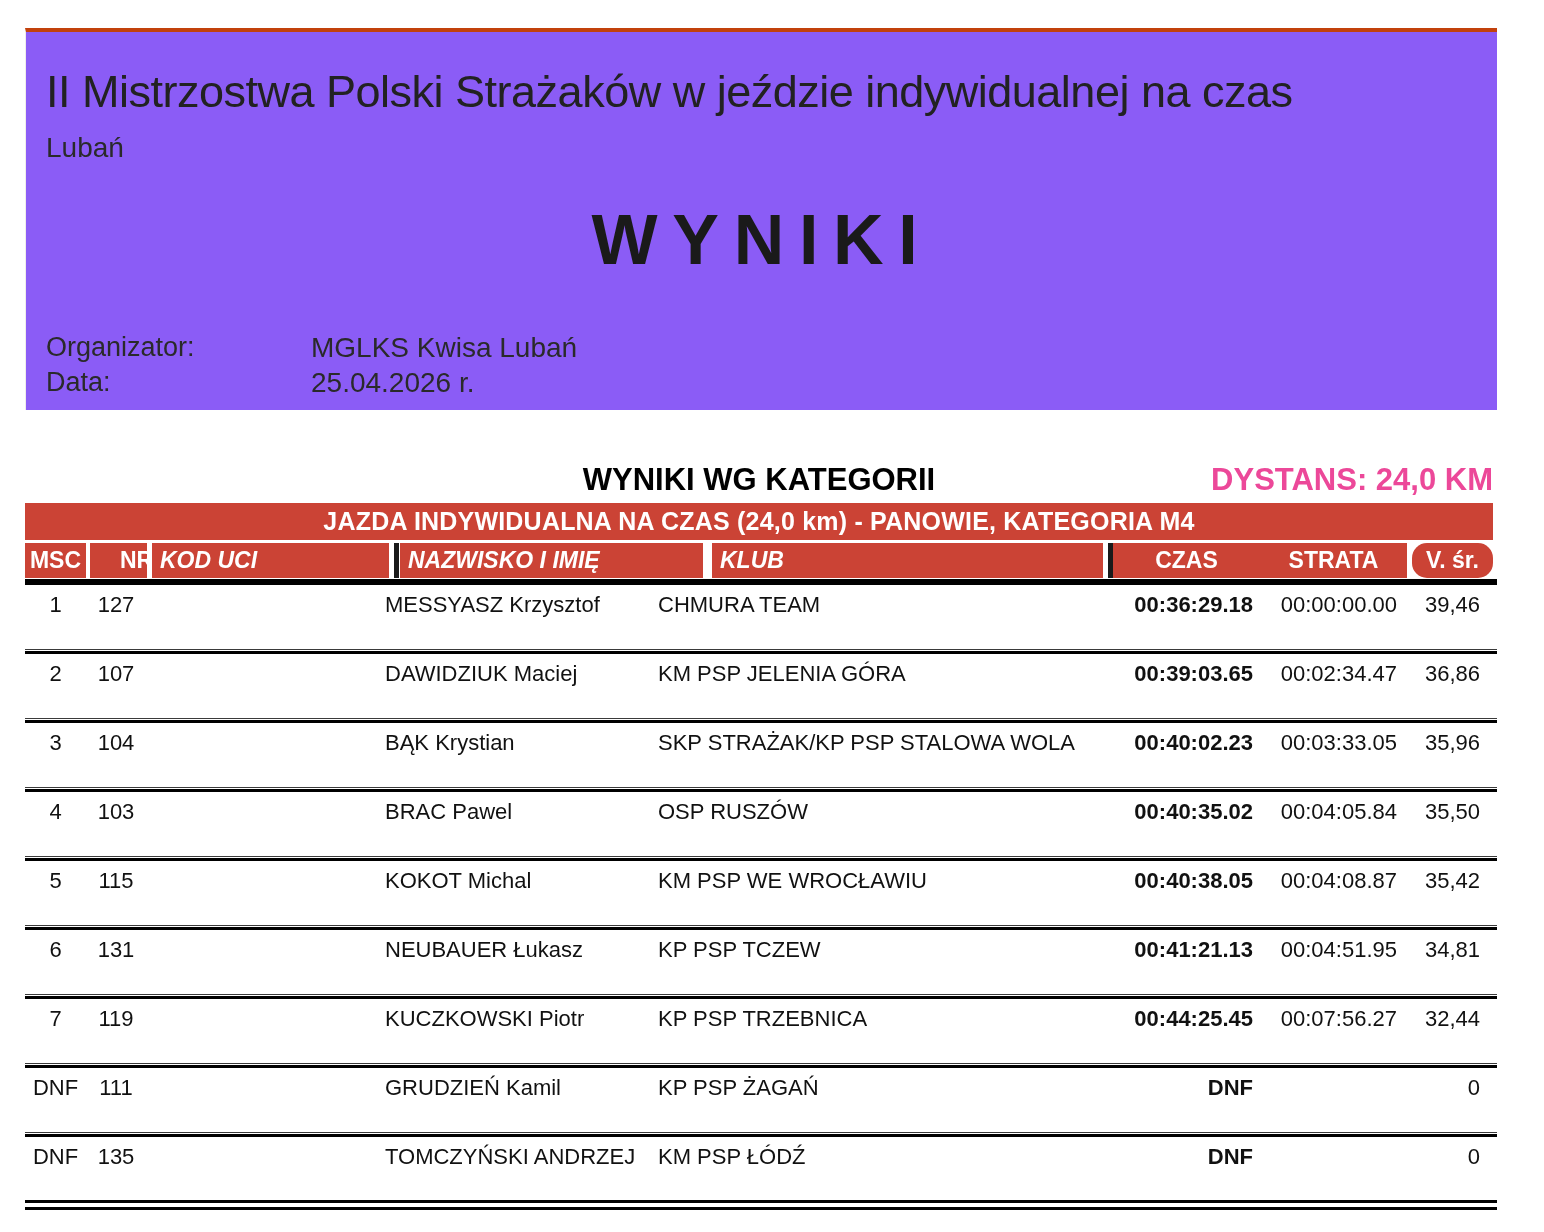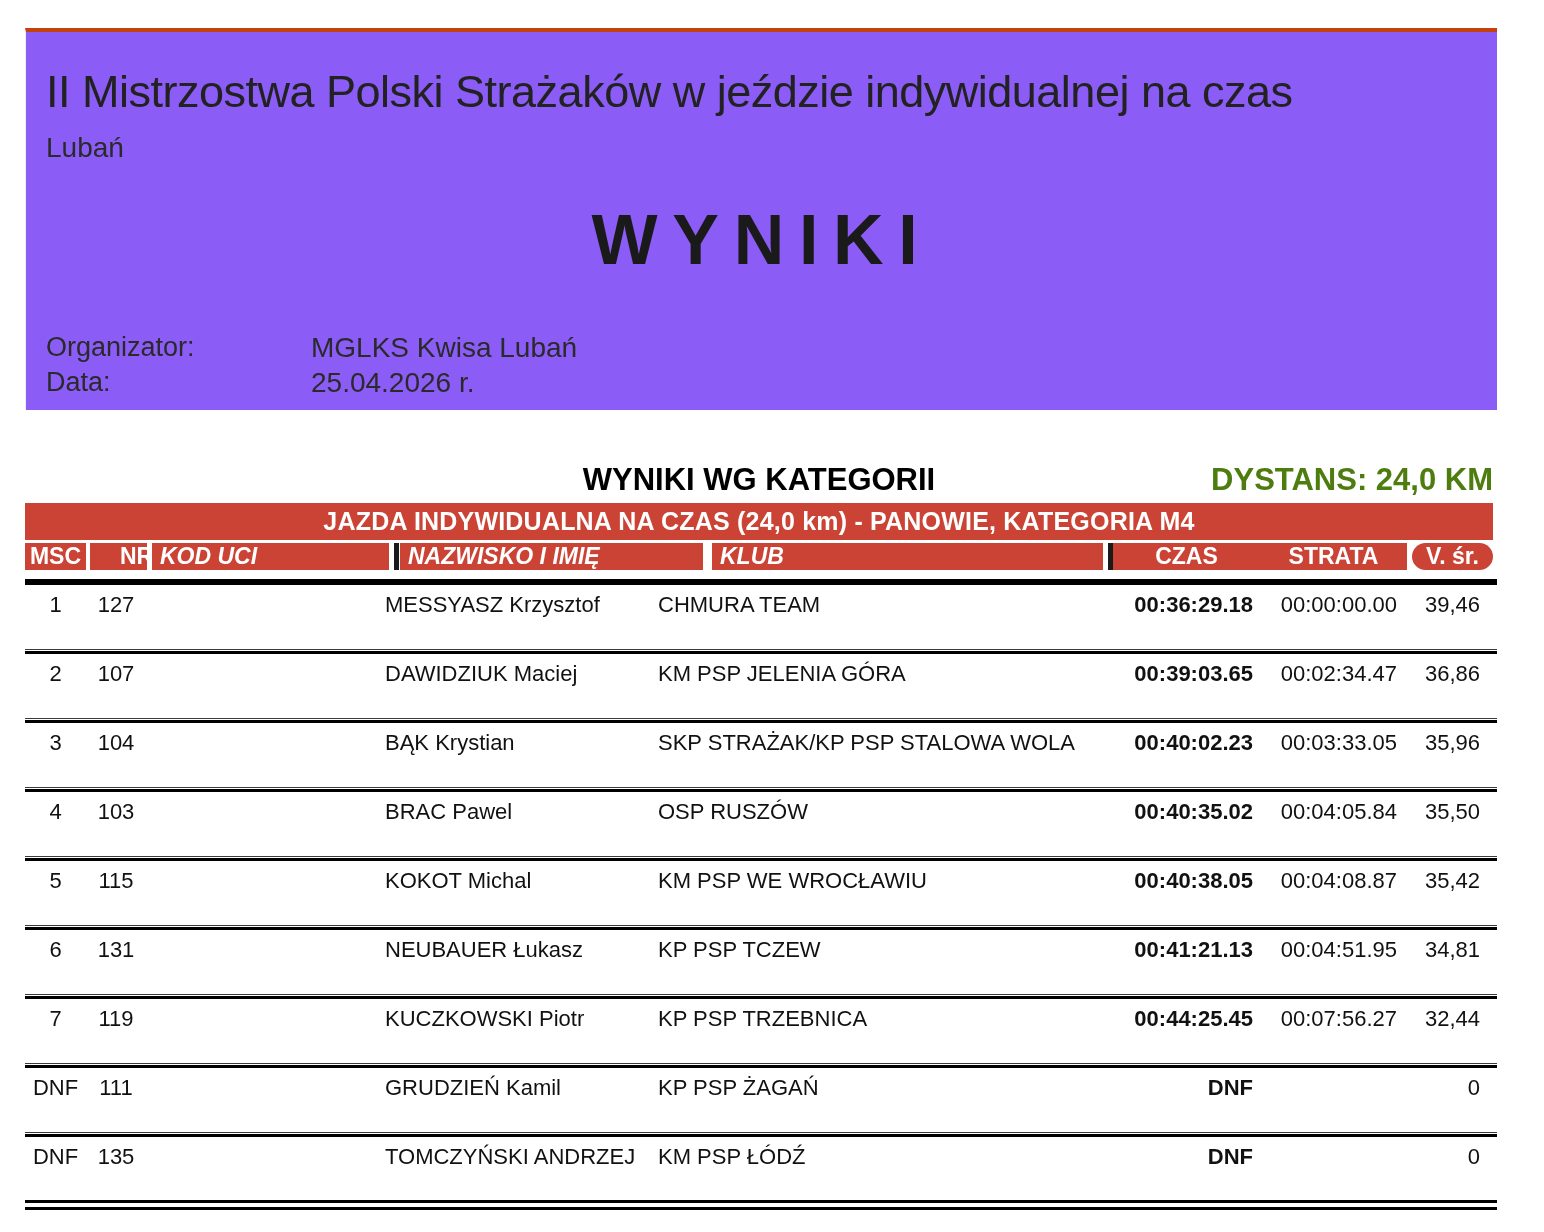--- a/index.html
+++ b/index.html
@@ -14,30 +14,30 @@
   .results-heading { position:absolute; left:0; top:168px; width:1472px; text-align:center;
                      font-size:70px; font-weight:700; letter-spacing:0.21em; color:#1a1a1a; }
   .meta-label { position:absolute; left:20px; font-size:27px; color:#2a2a2a; }
   .meta-value { position:absolute; left:285px; font-size:28px; color:#2a2a2a; }
   .row-org  { top:300px; }
   .row-date { top:335px; }
 
   
   .section-heading { position:absolute; left:25px; top:462px; width:1468px; text-align:center;
                      font-size:31px; font-weight:700; color:#000; }
-  .distance { position:absolute; right:51px; top:462px; font-size:31px; font-weight:700; color:#4d7c0f; white-space:nowrap;text-align:right; }
+  .distance { position:absolute; right:51px; top:462px; font-size:31px; font-weight:700; color:#ec4899; white-space:nowrap;text-align:right; }
 
   
   .cat-bar { position:absolute; left:25px; top:503px; width:1468px; height:37px;
              display:flex; align-items:center; justify-content:center;
              color:#fff; font-size:25px; font-weight:700; letter-spacing:0.2px; }
 
   
   .thead { position:absolute; left:25px; top:543px; width:1468px; height:35px; }
-  .hcell { position:absolute; top:0; height:27px; color:#fff; font-size:23px; font-weight:700;
+  .hcell { position:absolute; top:0; height:35px; color:#fff; font-size:23px; font-weight:700;
            display:flex; align-items:center; }
   .hc-center { justify-content:center; }
   .hc-left { justify-content:flex-start; padding-left:8px;font-style:italic; }
   .h-msc      { left:0;      width:61px; }
   .h-nr       { left:65px;   width:57px; }
   .h-kod      { left:127px;  width:237px; }
   .h-bar1     { left:369px;  width:5px;  background:#1a1a1a; }
   .h-nazwisko { left:375px;  width:303px; }
   .h-klub     { left:687px;  width:391px; }
   .h-bar2     { left:1083px; width:5px;  background:#1a1a1a; }

